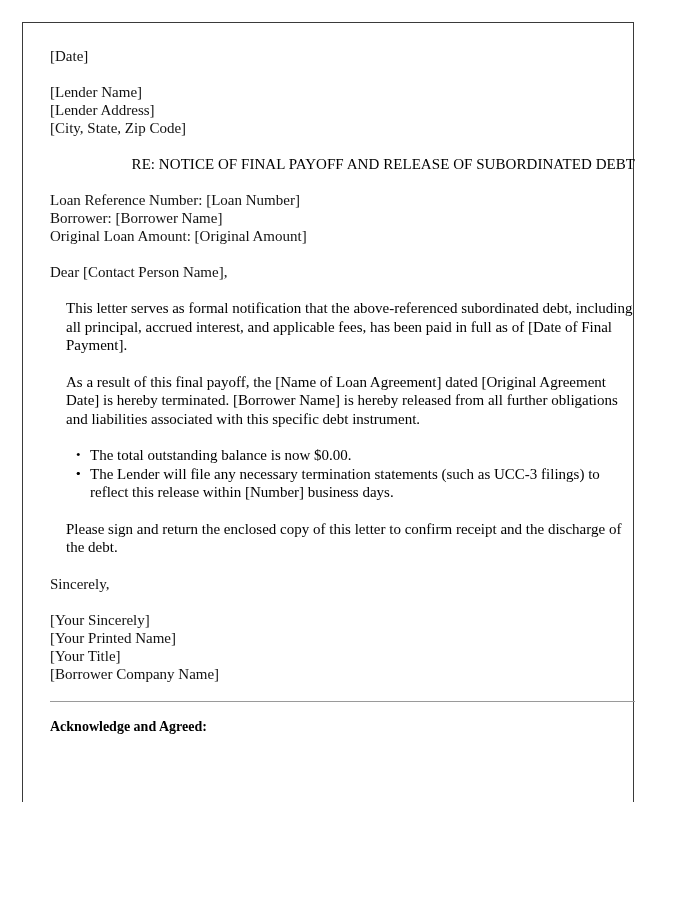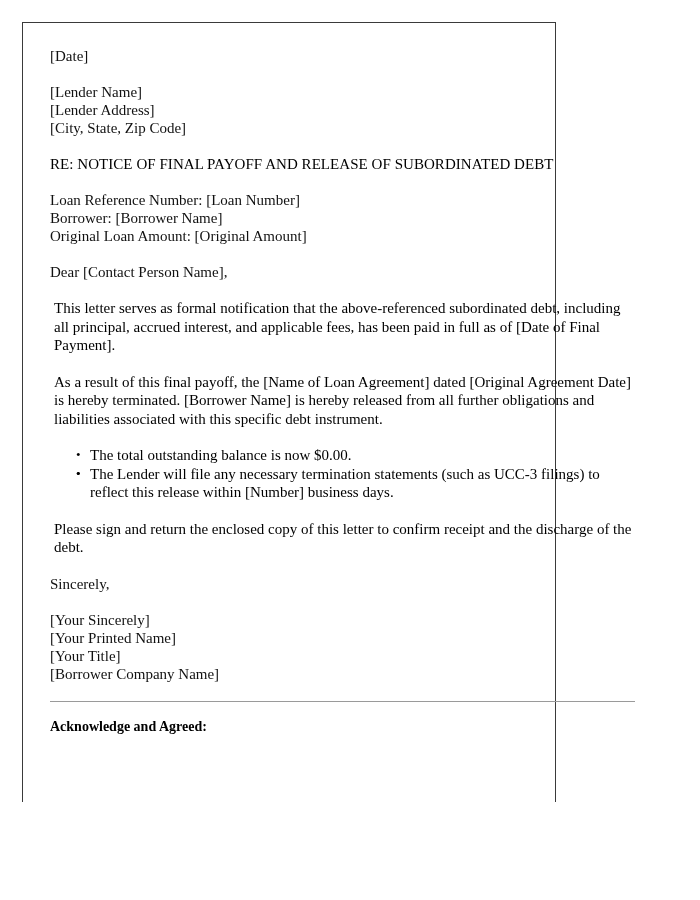--- a/index.html
+++ b/index.html
@@ -12,21 +12,21 @@
     height: 900px;
     font-family: "Liberation Serif", "DejaVu Serif", serif;
     color: #000000;
     overflow: hidden;
   }
 
   #page-frame {
     position: absolute;
     left: 22px;
     top: 22px;
-    width: 534px;
+    width: 612px;
     height: 780px;
     border: 1px solid #3a3a3a;
     border-bottom: none;
     box-sizing: border-box;
     background: #ffffff;
   }
 
   #letter-body {
     position: absolute;
     left: 27px;
@@ -45,26 +45,27 @@
   .block.tight-lines .line {
     display: block;
     font-family: Liberation Serif, serif;
   }
 
   .subject-line {
     font-size: 15px;
     line-height: 18px;
     margin: 0 0 18px 0;
     letter-spacing: 0.05px;
+    text-align: right;
   }
 
   .para {
     font-size: 15px;
     line-height: 18.5px;
-    margin: 0 0 18px 4px;
+    margin: 0 0 18px 16px;
   }
 
   ul.bullet-list {
     margin: 0 0 18px 0;
     padding: 0 0 0 40px;
     list-style: none;
   }
   ul.bullet-list li {
     font-size: 15px;
     line-height: 18.5px;

